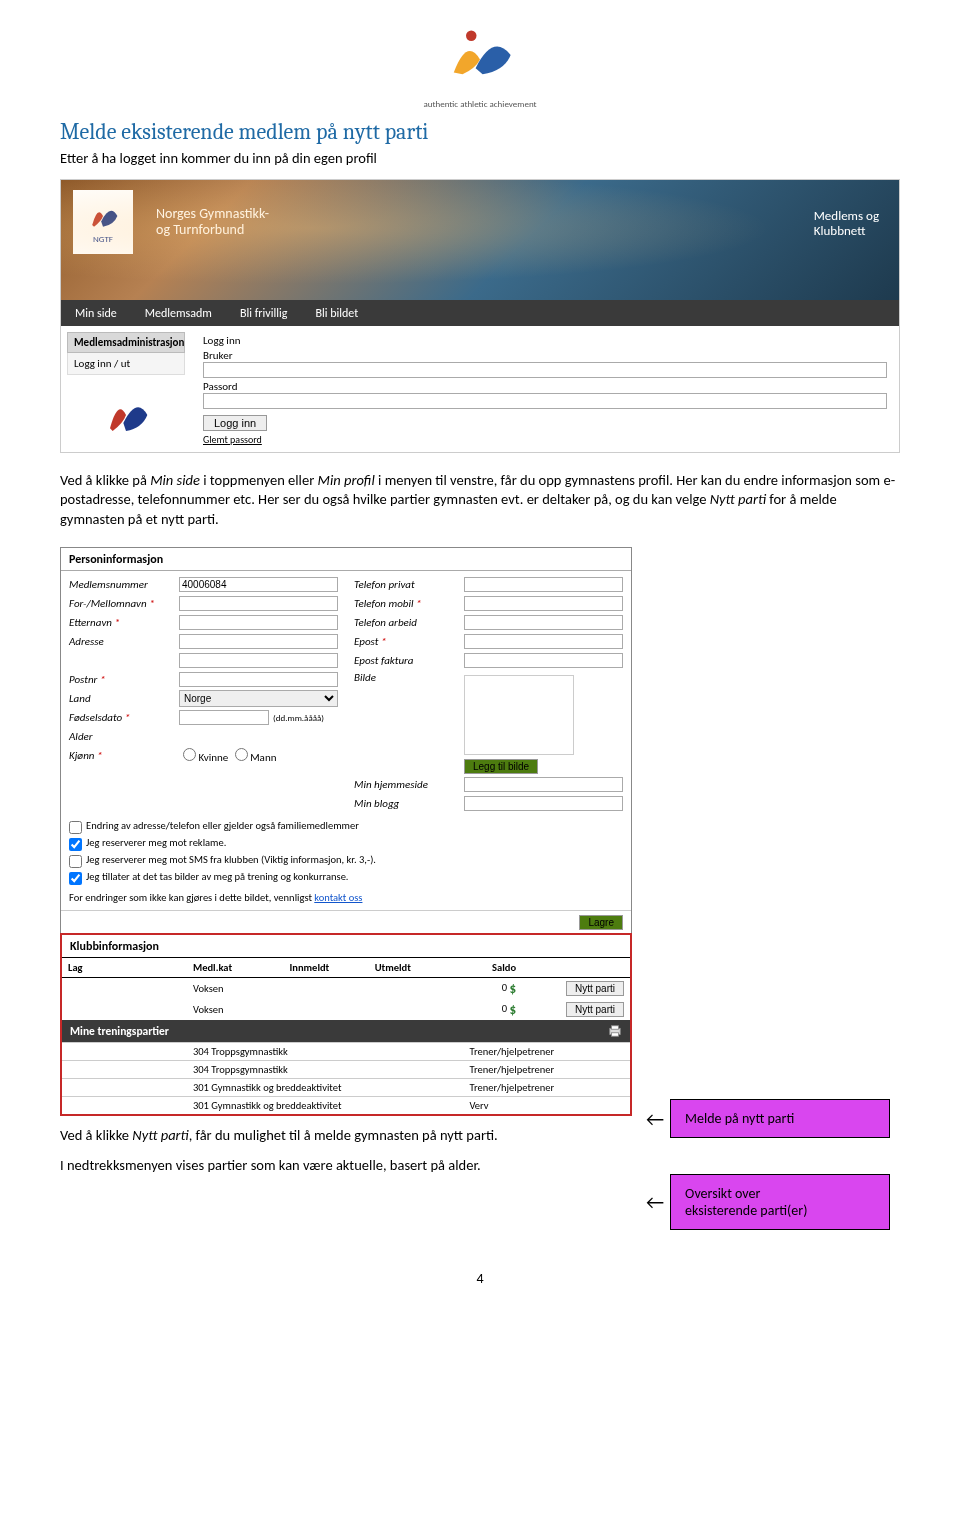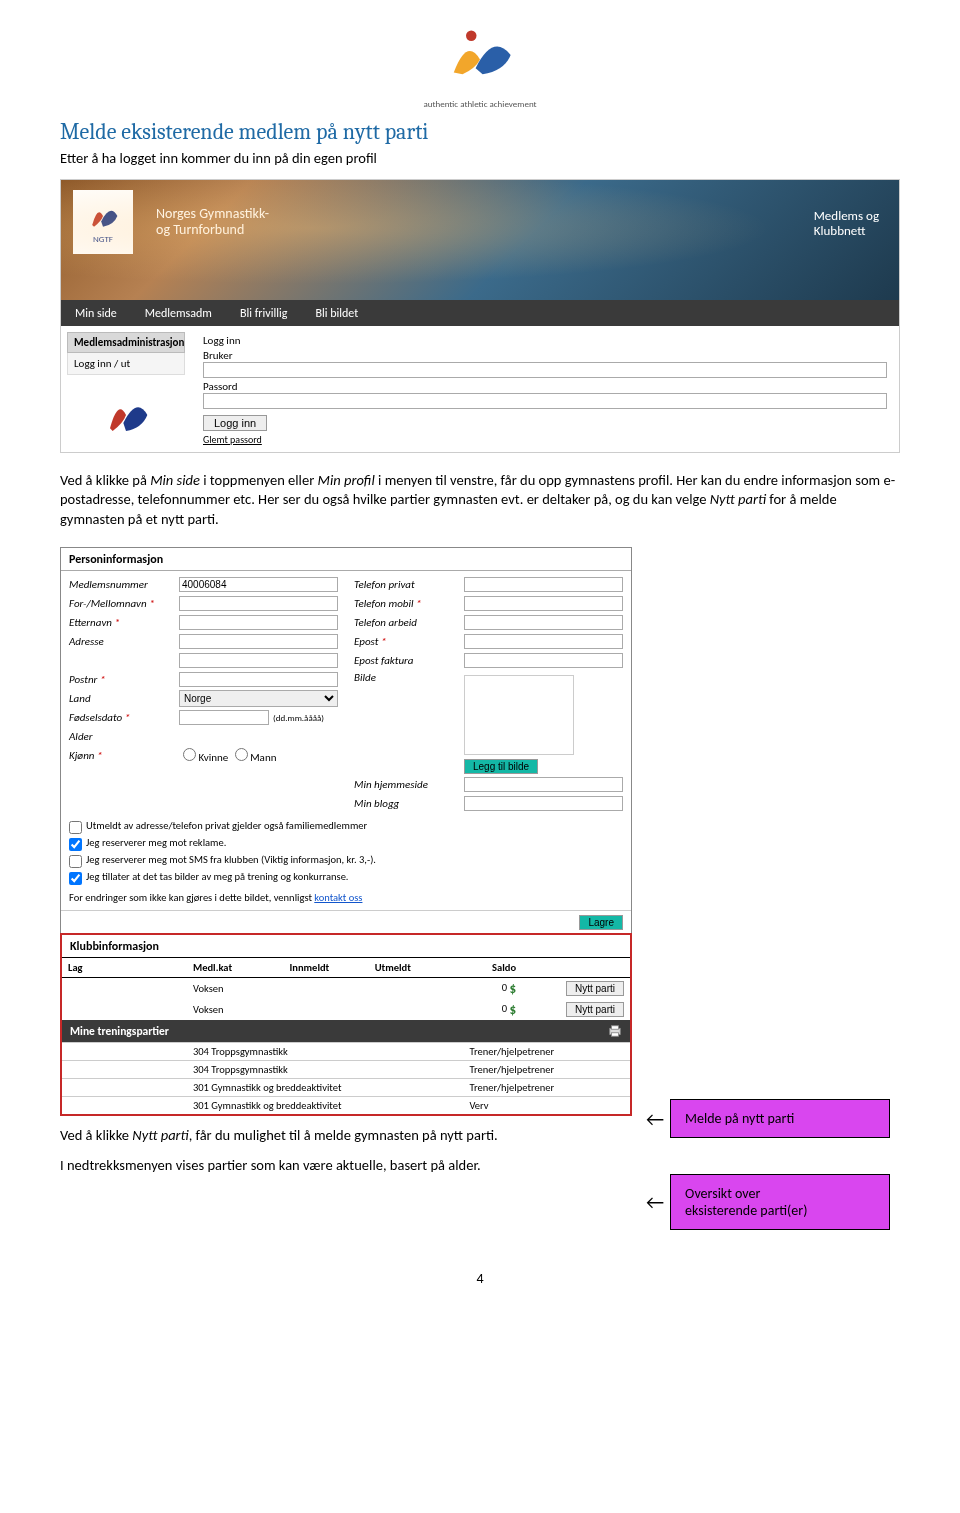--- a/index.html
+++ b/index.html
@@ -42,21 +42,21 @@
   .p-row .pinput { flex:1; }
   .p-row .pinput input[type=text] { width:100%; height:15px; border:1px solid #aaa; font-size:10px; padding:0 2px; }
   .p-row select { width:100%; height:17px; border:1px solid #aaa; font-size:10px; }
   .date-hint { font-size:9px; margin-left:4px; color:#000; }
   .gender-row input { margin-left:4px; }
   .chk-line { display:flex; align-items:flex-start; gap:4px; margin:3px 8px; font-size:10.5px; line-height:1.2; }
   .chk-line input { margin-top:1px; }
   .endr-note { margin:6px 8px; font-size:10.5px; }
   .endr-note .klink { color:#15c; text-decoration:underline; cursor:pointer; }
   .bilde-box { width:110px; height:80px; border:1px solid #ccc; margin:4px 0; }
-  .mini-btn { font-size:10px; padding:1px 8px; border:1px solid #999; background:#14b8a6; cursor:pointer; }
+  .mini-btn { font-size:10px; padding:1px 8px; border:1px solid #999; background:#4d7c0f; cursor:pointer; }
   .lagre-row { text-align:right; padding:4px 8px; border-top:1px solid #ccc; }
   
   .klubb-wrap { border:2px solid #c62828; margin:-1px; }
   .klubb-hdr { padding:4px 8px; font-weight:bold; font-size:12px; }
   .klubb-table { width:100%; border-collapse:collapse; font-size:10.5px; }
   .klubb-table th { text-align:left; font-weight:bold; padding:3px 6px; border-top:1px solid #000; border-bottom:1px solid #000; }
   .klubb-table td { padding:3px 6px; }
   .dollar { color:#2e7d32; font-weight:bold; font-size:13px; vertical-align:middle; }
   .nytt-btn { font-size:10px; padding:1px 8px; border:1px solid #999; background:#eee; cursor:pointer; }
   .mine-hdr { background:#3a3a3a; color:#fff; padding:4px 8px; font-size:11.5px; font-weight:bold; display:flex; justify-content:space-between; align-items:center; }
@@ -217,21 +217,21 @@
               <div class="pinput"><input type="text" style=""></div>
             </div>
           <div class="p-row">
               <div class="plabel">Min blogg</div>
               <div class="pinput"><input type="text" style=""></div>
             </div>
         </div>
       </div>
       <div class="chk-line">
           <input type="checkbox" style="">
-          <span>Utmeldt av adresse/telefon privat gjelder også familiemedlemmer</span>
+          <span>Endring av adresse/telefon eller gjelder også familiemedlemmer</span>
         </div>
       <div class="chk-line">
           <input type="checkbox" checked="" style="">
           <span>Jeg reserverer meg mot reklame.</span>
         </div>
       <div class="chk-line">
           <input type="checkbox" style="">
           <span>Jeg reserverer meg mot SMS fra klubben (Viktig informasjon, kr. 3,-).</span>
         </div>
       <div class="chk-line">

